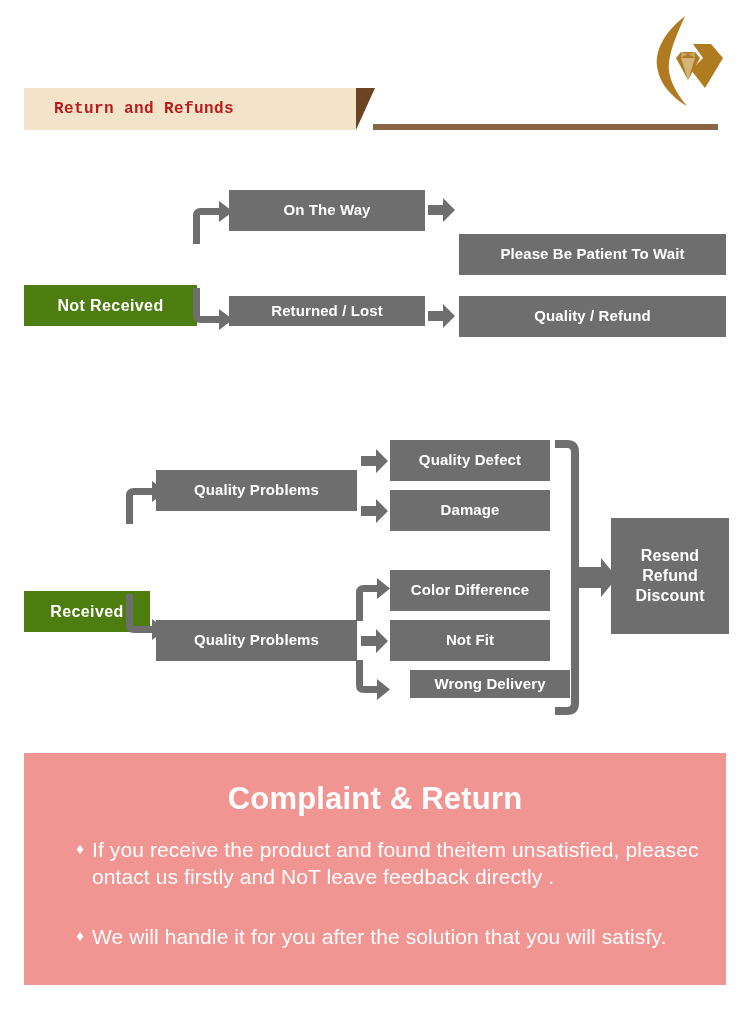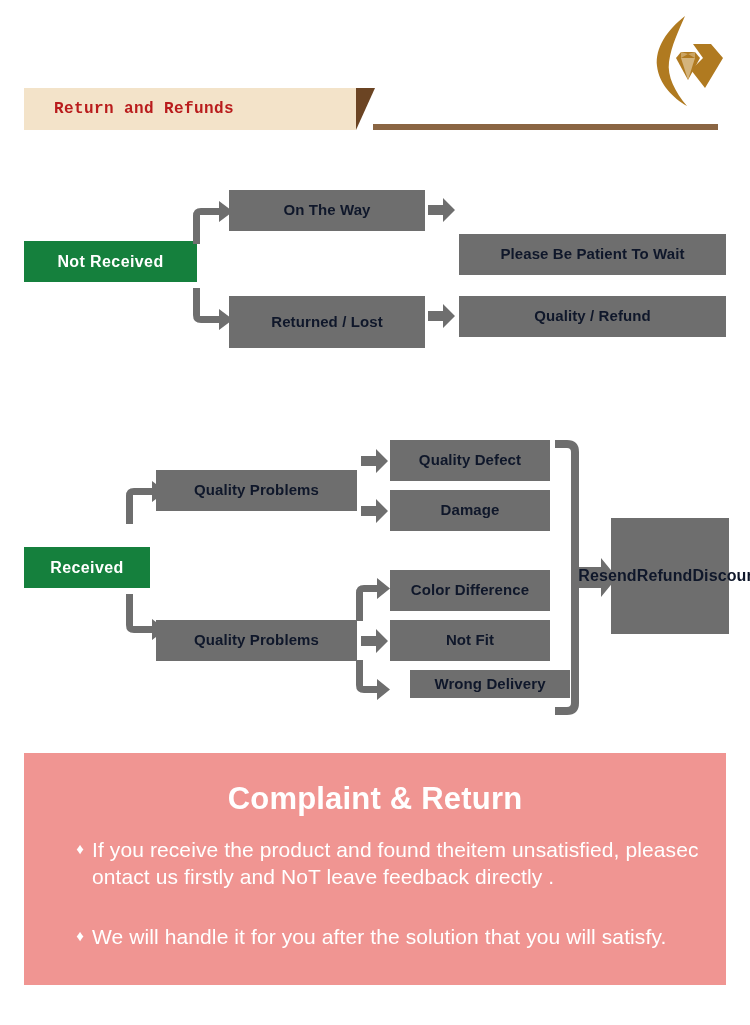--- a/index.html
+++ b/index.html
@@ -76,41 +76,42 @@
     left: 645px;
     top: 14px;
     width: 82px;
     height: 94px;
   }
 
   
   .gbox {
     position: absolute;
     background: #6e6e6e;
-    color: #0f172a;
+    color: #ffffff;
     font-weight: bold;
     font-size: 15px;
     display: flex;
     align-items: center;
     justify-content: center;
     text-align: center;
     letter-spacing: 0.1px;
     line-height: 1.25;
   }
   .pbox {
     position: absolute;
-    background: #15803d;
+    background: #4d7c0f;
     color: #ffffff;
     font-weight: bold;
     font-size: 16px;
     display: flex;
     align-items: center;
     justify-content: center;
     text-align: center;
     letter-spacing: 0.4px;
+    margin-top: 44px;
   }
 
   .conn {
     position: absolute;
   }
 
   
   .complaint {
     position: absolute;
     left: 24px;
@@ -196,21 +197,21 @@
     </div>
 
     <div class="gbox" style="left:459px; top:190px; width:267px; height:41px;margin-top:44px;">Please Be Patient To Wait</div>
 
     <div class="conn" style="left:189px; top:288px; width:46px; height:50px;">
       <svg width="46" height="50" viewBox="0 0 46 50" xmlns="http://www.w3.org/2000/svg">
         <path d="M4 0 L11 0 L11 28 L30 28 L30 21 L44 31.5 L30 42 L30 35 L12 35 Q4 35 4 27 Z" fill="#6e6e6e"></path>
       </svg>
     </div>
 
-    <div class="gbox" style="left:229px; top:296px; width:196px; height:52px;">Returned / Lost</div>
+    <div class="gbox" style="left:229px; top:296px; width:196px; height:30px;">Returned / Lost</div>
 
     <div class="conn" style="left:428px; top:303px; width:28px; height:26px;">
       <svg width="28" height="26" viewBox="0 0 28 26" xmlns="http://www.w3.org/2000/svg">
         <path d="M0 8 L15 8 L15 1 L27 13 L15 25 L15 18 L0 18 Z" fill="#6e6e6e"></path>
       </svg>
     </div>
 
     <div class="gbox" style="left:459px; top:296px; width:267px; height:41px;">Quality / Refund</div>
   </div>
 
@@ -274,21 +275,21 @@
 
     <div class="gbox" style="left:410px; top:670px; width:160px; height:28px;">Wrong Delivery</div>
 
     <div class="conn" style="left:553px; top:440px; width:78px; height:275px;">
       <svg width="78" height="275" viewBox="0 0 78 275" xmlns="http://www.w3.org/2000/svg">
         <path d="M2 4 L14 4 Q22 4 22 12 L22 263 Q22 271 14 271 L2 271" fill="none" stroke="#6e6e6e" stroke-width="8" stroke-linecap="butt"></path>
         <path d="M22 127 L48 127 L48 118 L64 137.5 L48 157 L48 148 L22 148 Z" fill="#6e6e6e"></path>
       </svg>
     </div>
 
-    <div class="gbox" style="left:611px; top:518px; width:118px; height:116px; flex-direction:row; font-size:16px;">
+    <div class="gbox" style="left:611px; top:518px; width:118px; height:116px; flex-direction:column; font-size:16px;">
       <span>Resend</span>
       <span>Refund</span>
       <span>Discount</span>
     </div>
   </div>
 
   <div class="complaint">
     <div class="complaint-title">Complaint &amp; Return</div>
 
     <div class="bullet-row b1">

